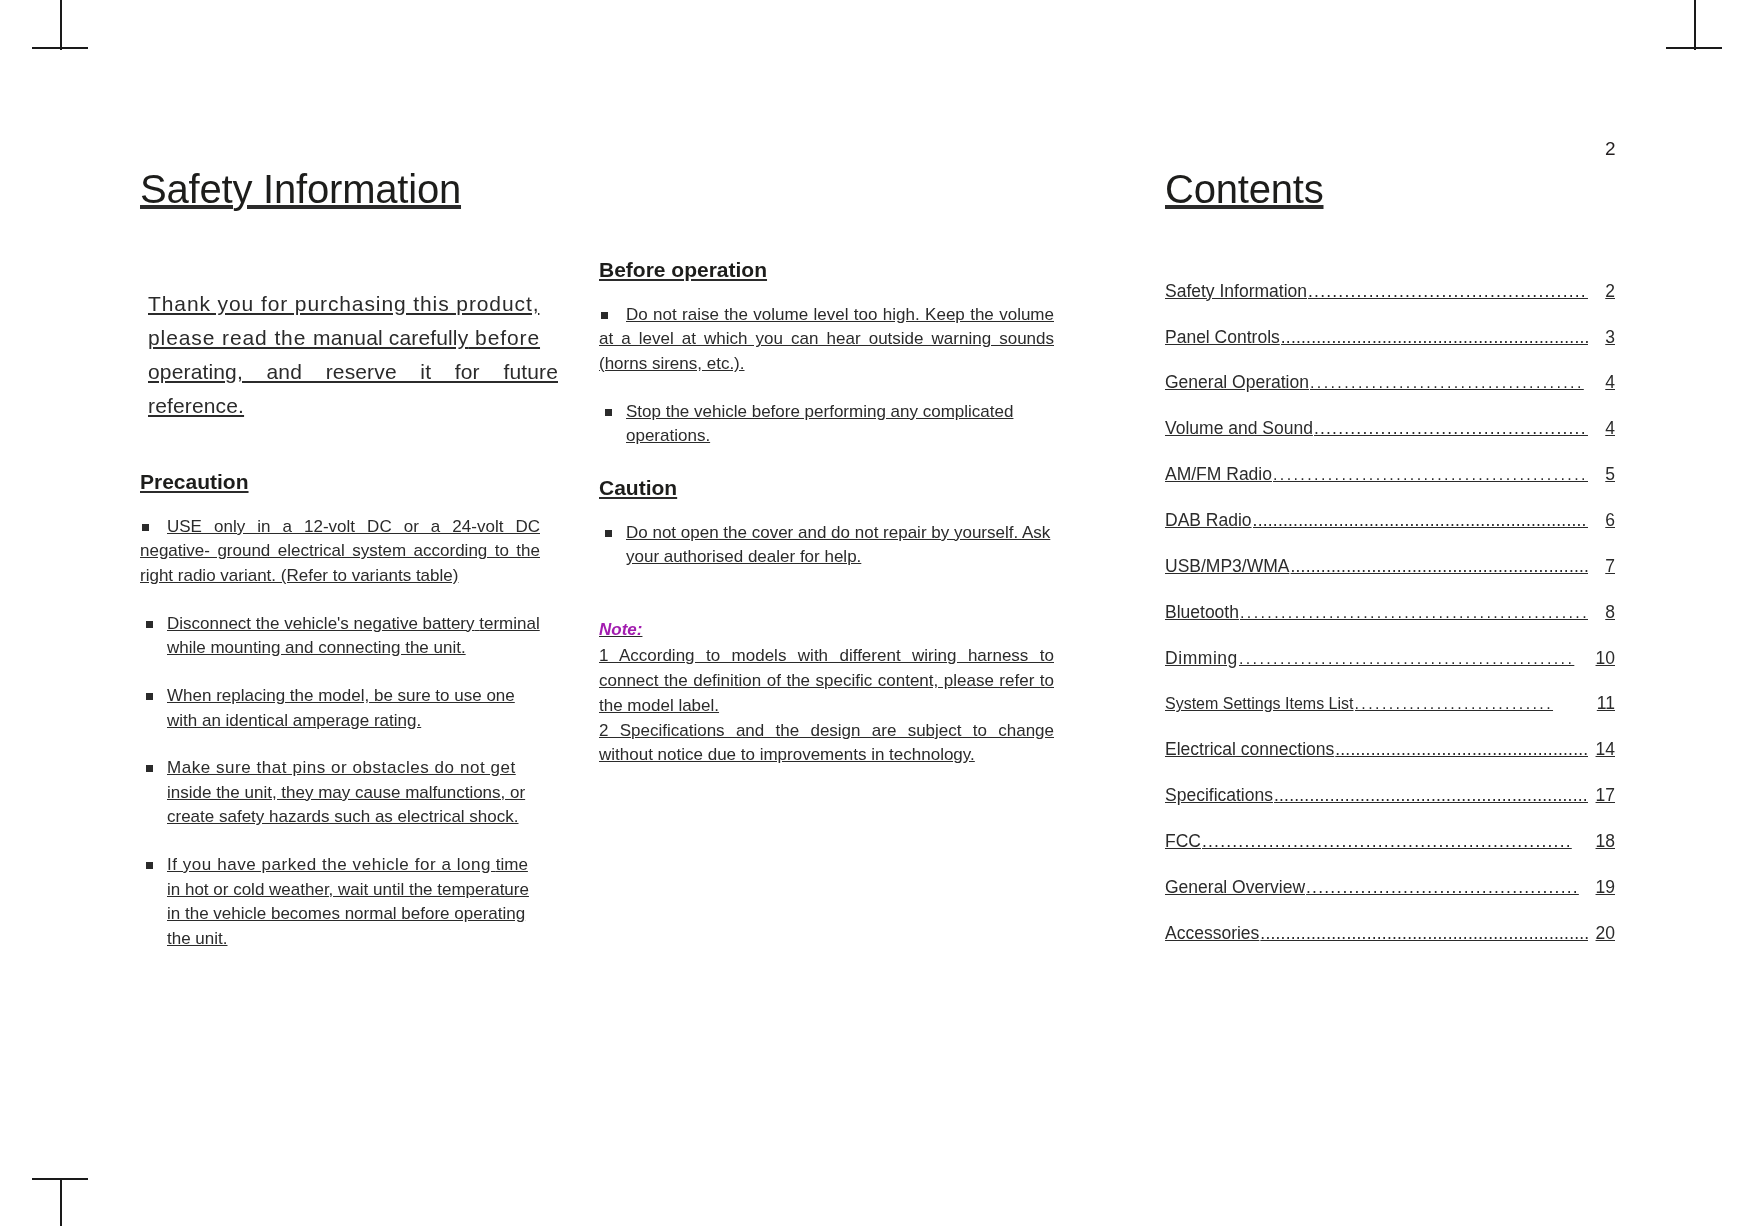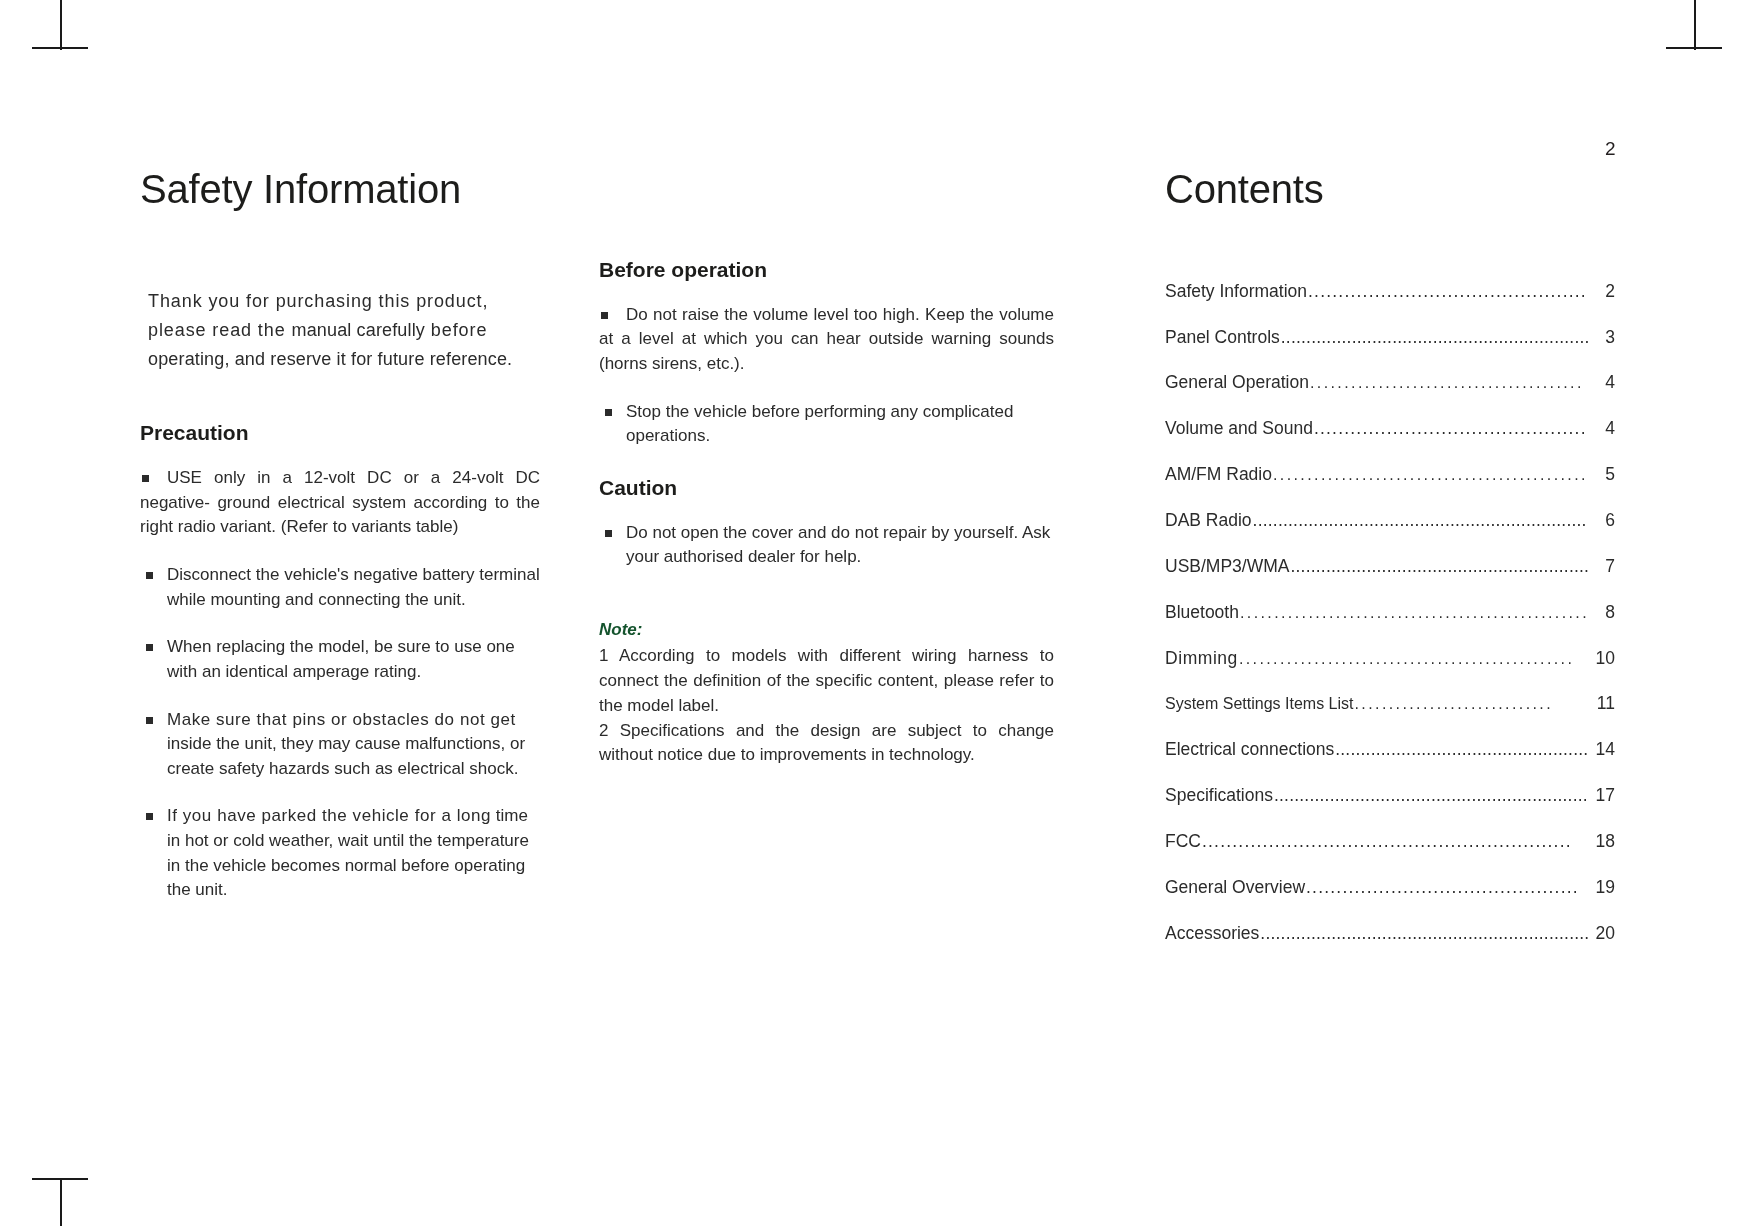--- a/index.html
+++ b/index.html
@@ -50,29 +50,30 @@
     color: #1d1d1b;
     margin: 0 0 18px 0;
   }
 
   
   .col {
     position: absolute;
     font-size: 17px;
     line-height: 1.42;
     color: #2b2b2b;
+    text-decoration: underline;
   }
   #col-left   { left: 140px;  top: 142px; width: 400px; }
   #col-mid    { left: 599px;  top: 255px; width: 455px; }
   #col-right  { left: 1165px; top: 142px; width: 450px; }
 
   .intro {
     margin: 78px 0 0 8px;
     width: 410px;
-    font-size: 18px;
+    font-size: 21px;
     line-height: 1.62;
     text-align: justify;
     letter-spacing: 0.35px;
     color: #2b2b2b;
   }
   .intro .sp { letter-spacing: 0.9px; }
   .intro .lo { letter-spacing: 0.15px; }
 
   .blk { margin-top: 44px; }
 
@@ -104,21 +105,21 @@
   ul.bullets li.just::before {
     left: 2px;
   }
   ul.bullets li.just .lead { padding-left: 27px; }
   .wide { letter-spacing: 0.55px; }
 
   .note-title {
     font-weight: bold;
     font-style: italic;
     font-size: 17px;
-    color: #14532d;
+    color: #a21caf;
     margin: 0 0 2px 0;
   }
   .note-body p {
     margin: 0;
     text-align: justify;
     line-height: 1.46;
   }
 
   
   .toc {

